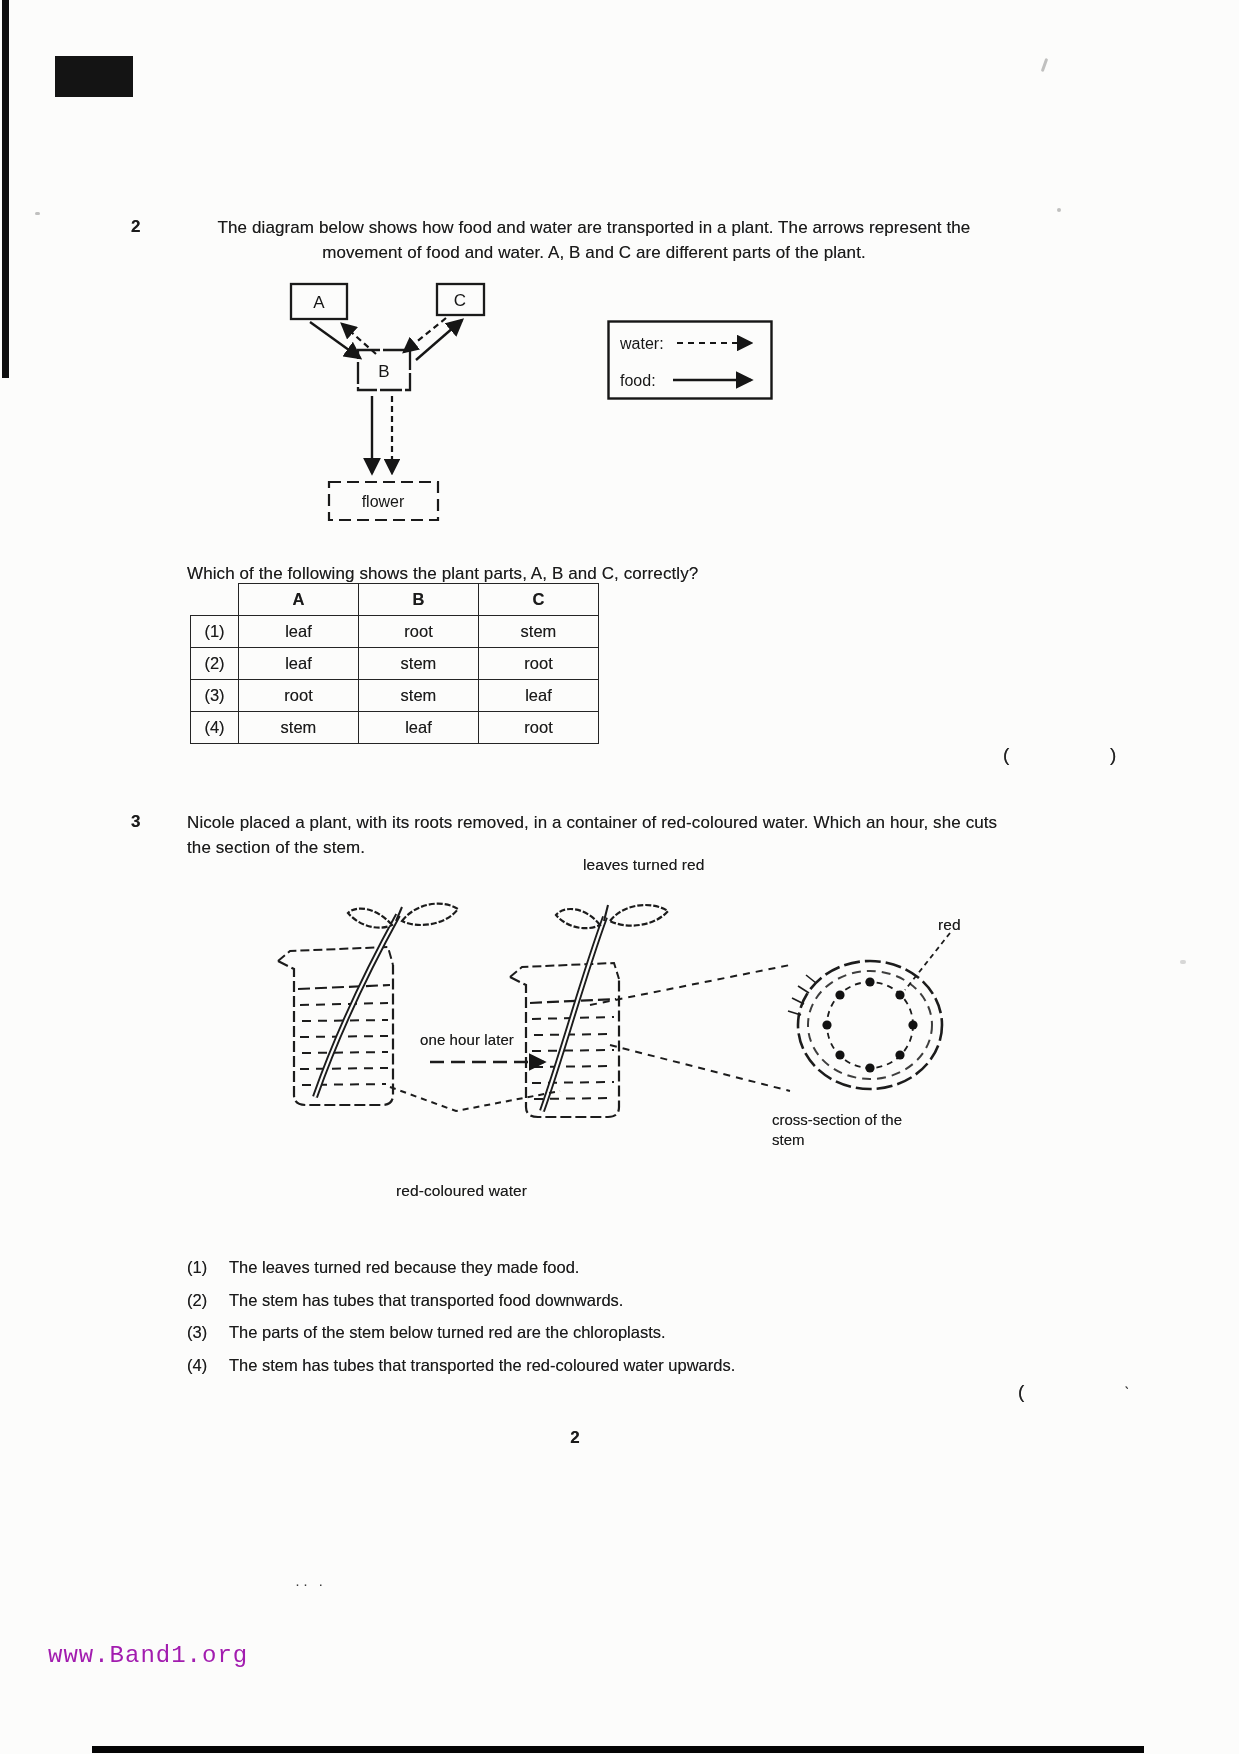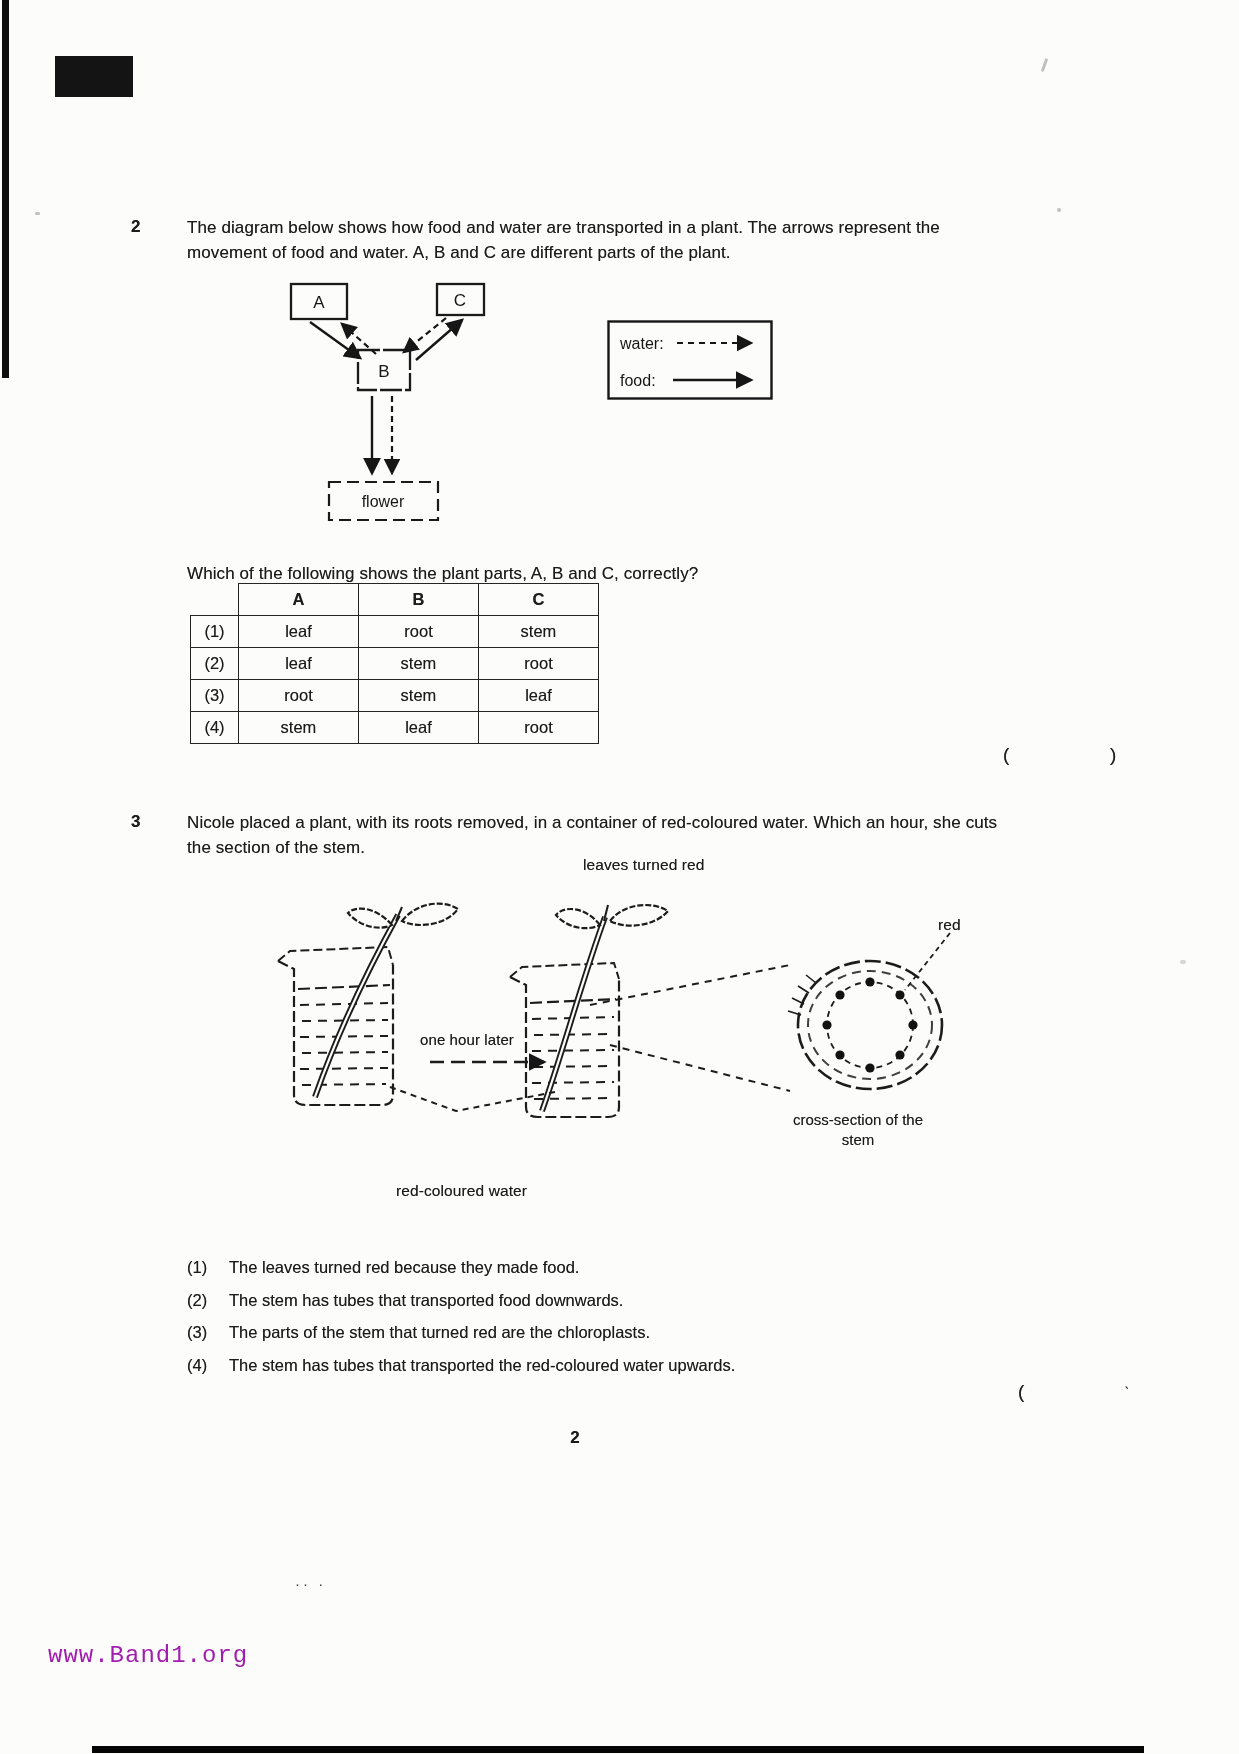--- a/index.html
+++ b/index.html
@@ -31,37 +31,37 @@
   .options{position:absolute;left:187px;top:1256px;width:860px;}
   .opt-row{display:flex;margin-bottom:9.5px;font-size:16.5px;line-height:1.4;
            text-shadow:0 0 .5px rgba(20,20,20,.55);}
   .opt-num{width:42px;flex:0 0 42px;}
   .pagenum{position:absolute;left:545px;top:1428px;width:60px;text-align:center;
            font-weight:bold;font-size:17px;text-shadow:0 0 .6px rgba(0,0,0,.6);}
   .watermark{position:absolute;left:48px;top:1642px;font-family:"Liberation Mono", monospace;
              font-size:24px;color:#a21caf;letter-spacing:1px;}
   .dots{position:absolute;left:295px;top:1575px;font-size:15px;letter-spacing:3px;color:#3a3a3a;}
   .tick{position:absolute;font-size:17px;color:#333;}
-  .cross-label{position:absolute;left:772px;top:1110px;width:172px;text-align:center;
+  .cross-label{position:absolute;left:772px;top:1110px;width:172px;
                font-size:15px;line-height:1.35;text-shadow:0 0 .5px rgba(20,20,20,.5);}
 </style>
 </head>
 <body>
 
 <div class="page">
 
   <div class="leftstrip"></div>
   <div class="cornerbox"></div>
   <div class="speck" style="left:1043px;top:58px;width:3px;height:14px;transform:rotate(20deg);"></div>
   <div class="speck" style="left:1057px;top:208px;width:4px;height:4px;"></div>
   <div class="speck" style="left:35px;top:212px;width:5px;height:3px;"></div>
   <div class="speck" style="left:1180px;top:960px;width:6px;height:4px;opacity:.25;"></div>
 
   <div class="qnum" style="left:131px;top:217px;">2</div>
-  <div class="txt" style="left:187px;top:216px;width:814px;">The diagram below shows how food and water are transported in a plant. The arrows represent the movement of food and water. A, B and C are different parts of the plant.</div>
+  <div class="txt" style="left:187px;top:216px;width:814px;text-align:center;">The diagram below shows how food and water are transported in a plant. The arrows represent the movement of food and water. A, B and C are different parts of the plant.</div>
 
   <svg class="diagram-svg" style="left:250px;top:272px;" width="560" height="265" viewBox="0 0 560 265">
     <defs>
       <marker id="ah" viewBox="0 0 10 10" refX="8.5" refY="5" markerWidth="7.5" markerHeight="7.5" orient="auto-start-reverse">
         <path d="M0,0 L10,5 L0,10 z" fill="#161616"></path>
       </marker>
     </defs>
 
     <g>
       <rect x="41" y="12" width="56" height="35" fill="none" stroke="#1a1a1a" stroke-width="2.3"></rect>
@@ -227,21 +227,21 @@
     <div class="opt-row">
       <span class="opt-num">(1)</span>
       <span>The leaves turned red because they made food.</span>
     </div>
     <div class="opt-row">
       <span class="opt-num">(2)</span>
       <span>The stem has tubes that transported food downwards.</span>
     </div>
     <div class="opt-row">
       <span class="opt-num">(3)</span>
-      <span>The parts of the stem that turned red are the chloroplasts.</span>
+      <span>The parts of the stem below turned red are the chloroplasts.</span>
     </div>
     <div class="opt-row">
       <span class="opt-num">(4)</span>
       <span>The stem has tubes that transported the red-coloured water upwards.</span>
     </div>
   </div>
 
   <span class="bracket" style="left:1018px;top:1381px;">(</span>
   <span class="tick" style="left:1124px;top:1384px;">ˋ</span>
 

